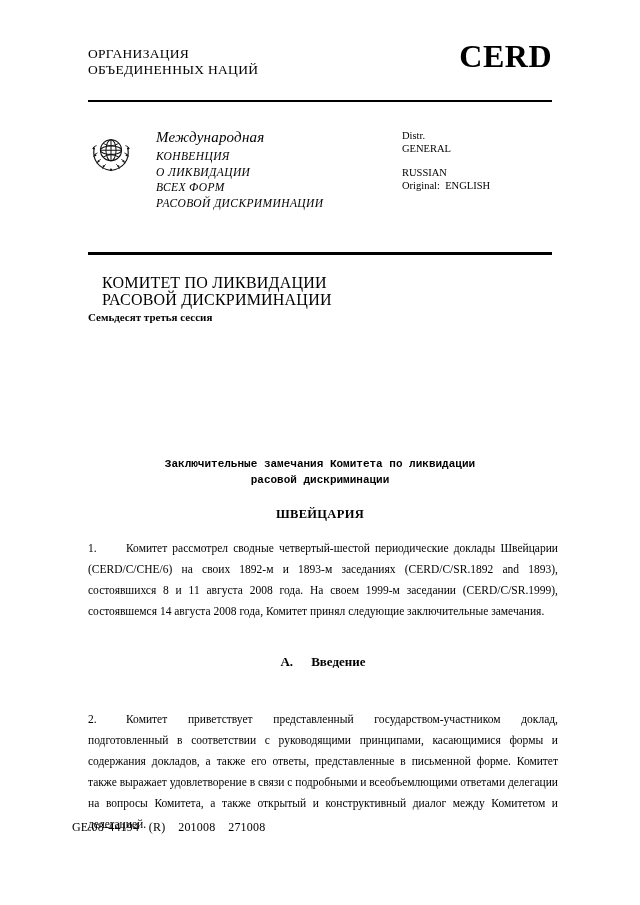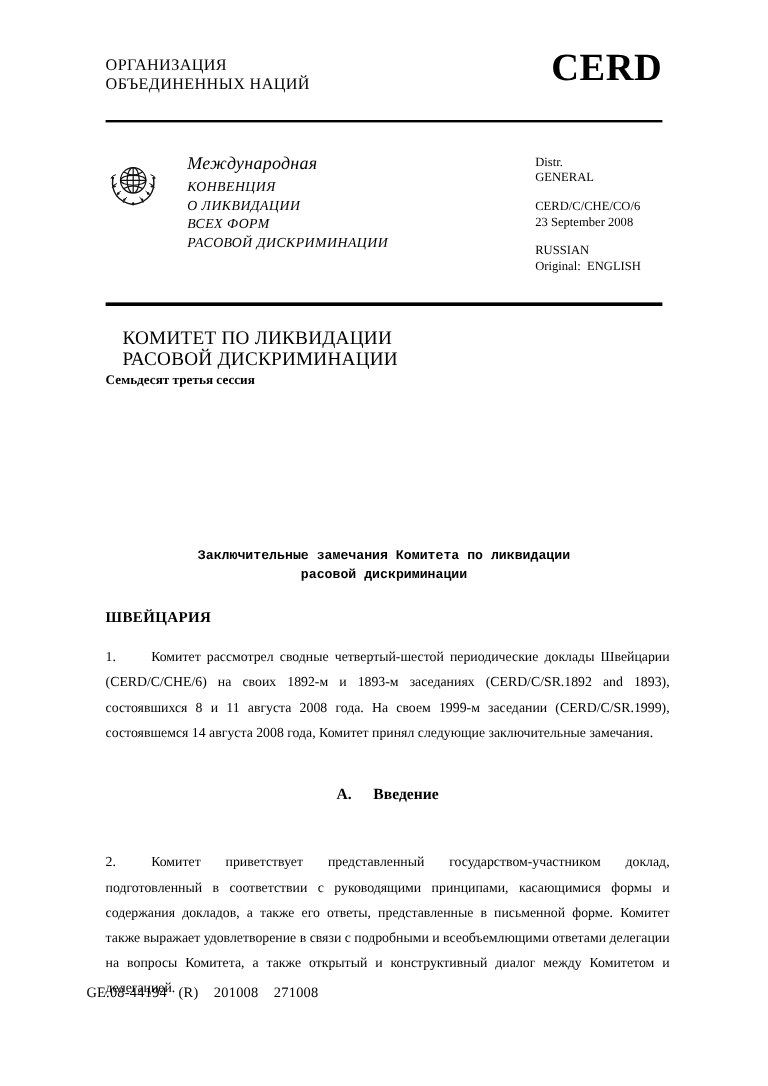--- a/index.html
+++ b/index.html
@@ -92,21 +92,21 @@
   }
   .distr-block {
     width: 150px;
     flex: 0 0 150px;
     font-size: 10.5px;
     line-height: 13px;
     margin-top: 1px;
   }
   .distr-group { margin-bottom: 11px; }
   .distr-group.last { margin-bottom: 0; }
-  .distr-group div { white-space: pre; margin-left: 44px; }
+  .distr-group div { white-space: pre; }
 
   
   .committee {
     position: absolute;
     left: 88px;
     top: 274px;
     width: 464px;
   }
   .committee-title {
     font-weight: normal;
@@ -151,21 +151,21 @@
     font-size: 11px;
     line-height: 16px;
     white-space: pre-line;
     font-family: Liberation Mono, monospace;
   }
   .country {
     position: absolute;
     left: 88px;
     top: 507px;
     width: 464px;
-    text-align: left;
+    text-align: center;
     font-weight: bold;
     font-size: 12.5px;
     letter-spacing: 0.3px;
   }
 
   
   .body-area {
     position: absolute;
     left: 88px;
     top: 538px;
@@ -266,24 +266,20 @@
 О ЛИКВИДАЦИИ
 ВСЕХ ФОРМ
 РАСОВОЙ ДИСКРИМИНАЦИИ</div>
     </div>
 
     <div class="distr-block">
       <div class="distr-group">
         <div>Distr.</div>
         <div>GENERAL</div>
       </div>
-      <div class="distr-group">
-        <div>CERD/C/CHE/CO/6</div>
-        <div>23 September 2008</div>
-      </div>
       <div class="distr-group last">
         <div>RUSSIAN</div>
         <div>Original:  ENGLISH</div>
       </div>
     </div>
   </div>
 
   <div class="rule rule-bottom"></div>
 
   <div class="committee">

